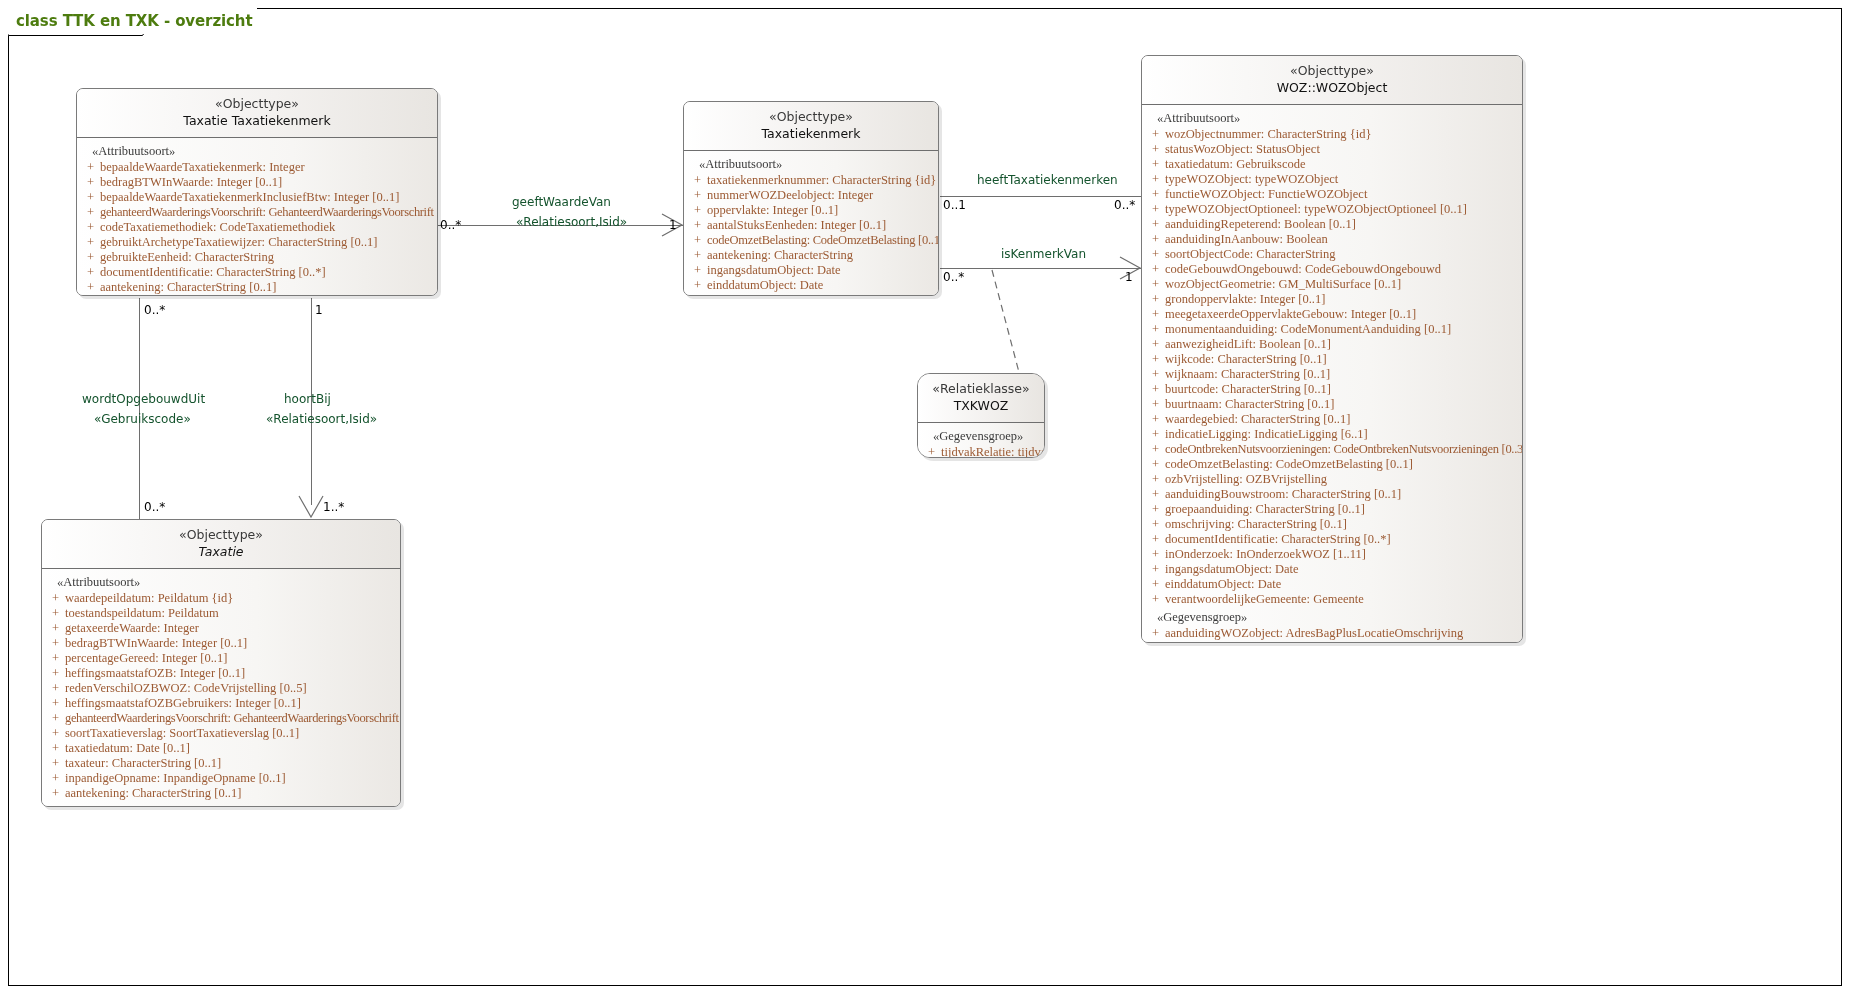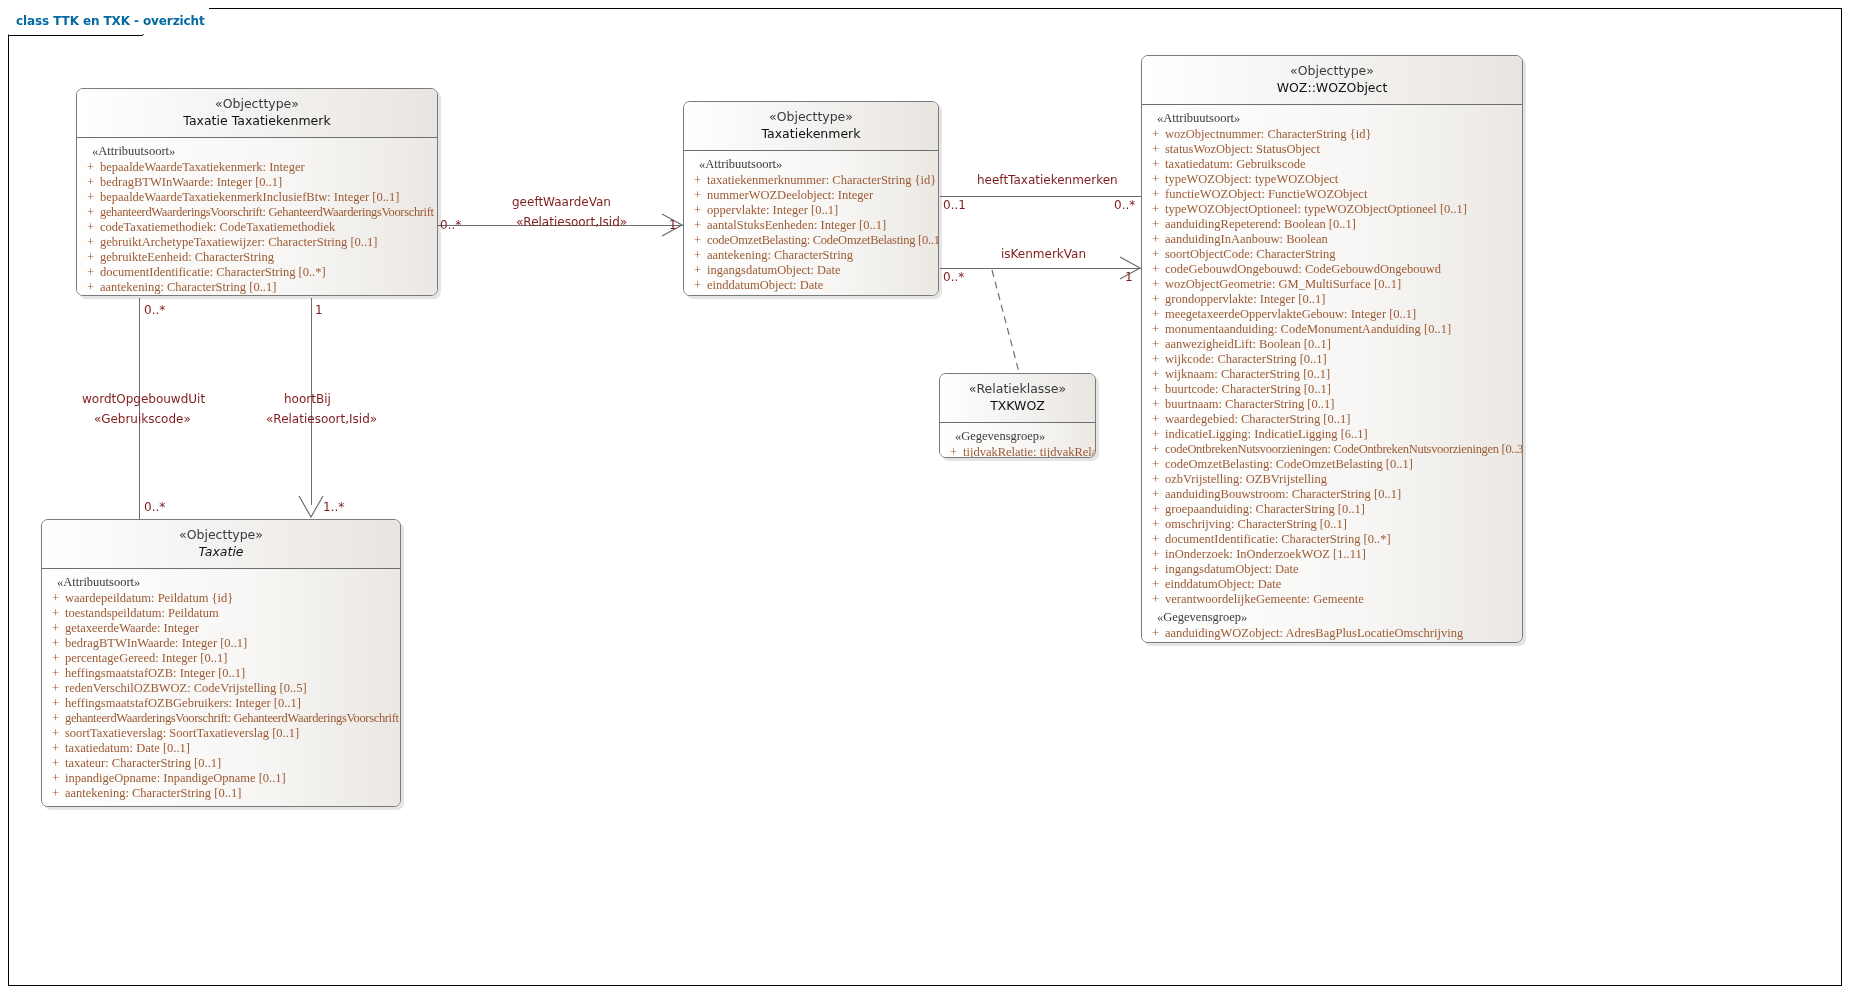--- a/index.html
+++ b/index.html
@@ -33,23 +33,23 @@
     top: 8px;
     height: 26px;
     box-sizing: border-box;
     background: #ffffff;
     border-right: none;
     display: flex;
     align-items: center;
     padding: 0 4px 0 8px;
   }
   .frame-tab-label {
-    font-size: 12px;
+    font-size: 15px;
     font-weight: bold;
-    color: #0369a1;
+    color: #4d7c0f;
     white-space: nowrap;
     letter-spacing: -0.1px;
   }
   .frame-tab-shape {
     position: absolute;
     left: 8px;
     top: 8px;
   }
 
   
@@ -123,28 +123,28 @@
   
   .conn {
     position: absolute;
     background: #6e6e6e;
   }
   .conn-h { height: 1px; }
   .conn-v { width: 1px; }
   .conn-label {
     position: absolute;
     font-size: 12px;
-    color: #7f1d1d;
+    color: #14532d;
     white-space: nowrap;
     line-height: 15px;
   }
   .mult {
     position: absolute;
     font-size: 12px;
-    color: #7f1d1d;
+    color: #000000;
     white-space: nowrap;
     line-height: 14px;
   }
   .arrow-svg { position: absolute; overflow: visible; }
   .dashed-line {
     position: absolute;
     overflow: visible;
   }
 </style>
 </head>
@@ -503,21 +503,21 @@
             <span class="attr-text">inpandigeOpname: InpandigeOpname [0..1]</span>
           </div>
         <div class="attr-row">
             <span class="attr-vis">+</span>
             <span class="attr-text">aantekening: CharacterString [0..1]</span>
           </div>
       </div>
     </div>
   </div>
 
-  <div class="uml-class" style="left:939px; top:373px; width:157px; height:85px;">
+  <div class="uml-class" style="left:917px; top:373px; width:128px; height:85px;border-radius:13px;">
     <div class="uml-head">
       <div class="uml-stereo">«Relatieklasse»</div>
       <div class="uml-name">TXKWOZ</div>
     </div>
     <div class="uml-body">
       <div class="group-label">«Gegevensgroep»</div>
       <div>
         <div class="attr-row">
             <span class="attr-vis">+</span>
             <span class="attr-text">tijdvakRelatie: tijdvakRelatie</span>

